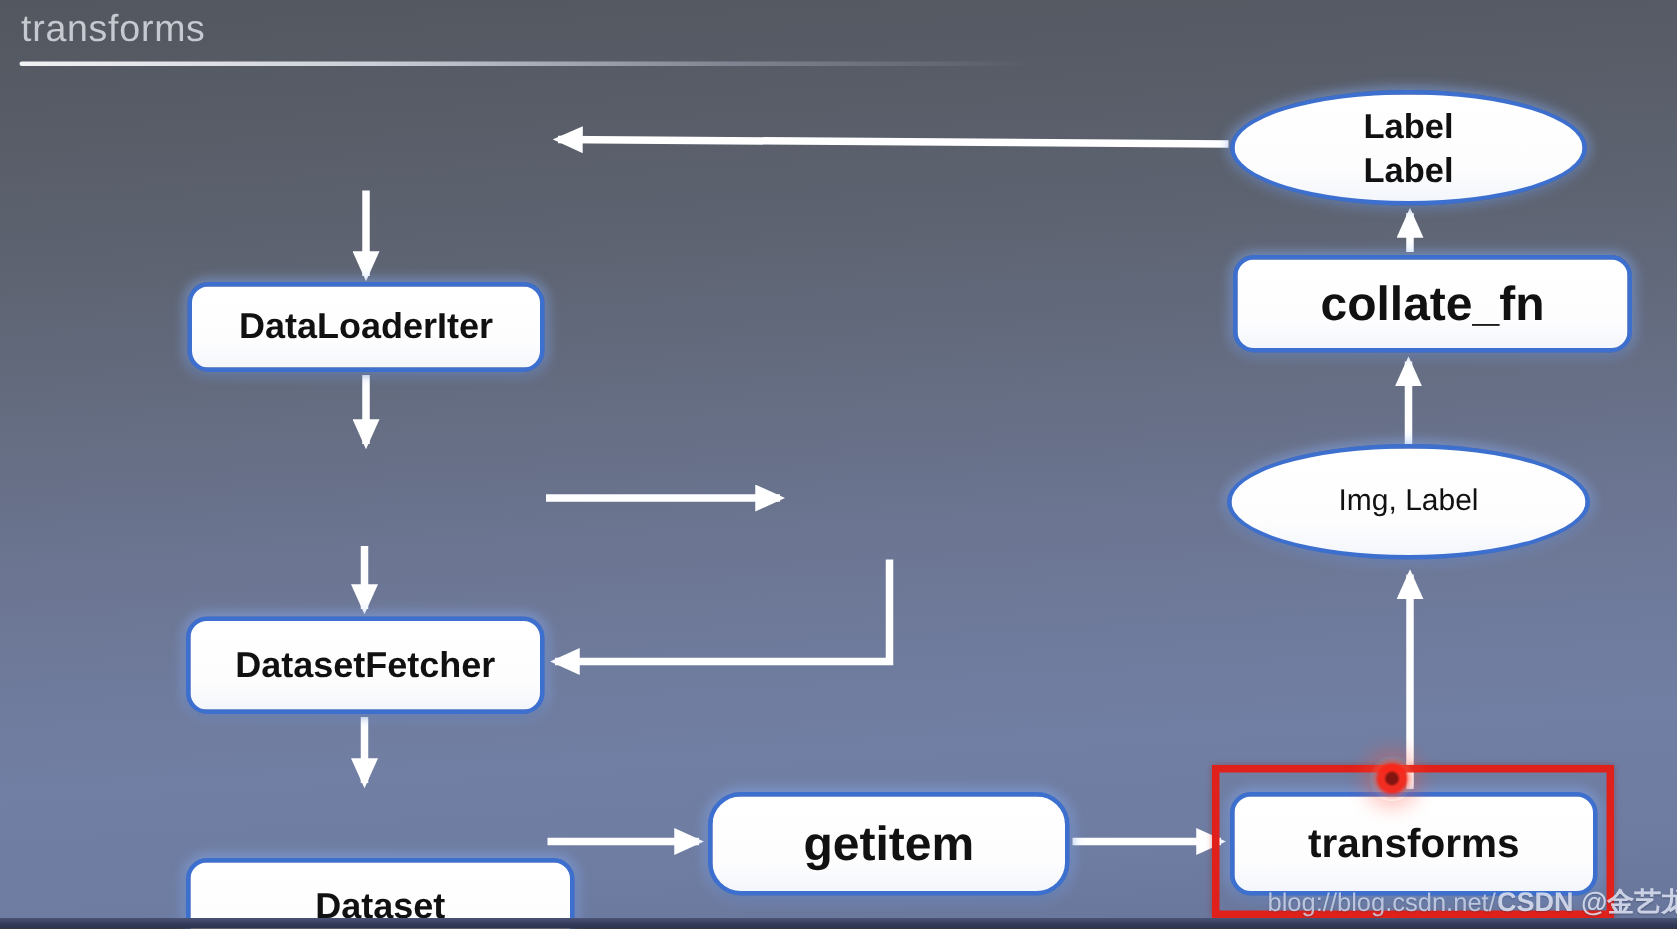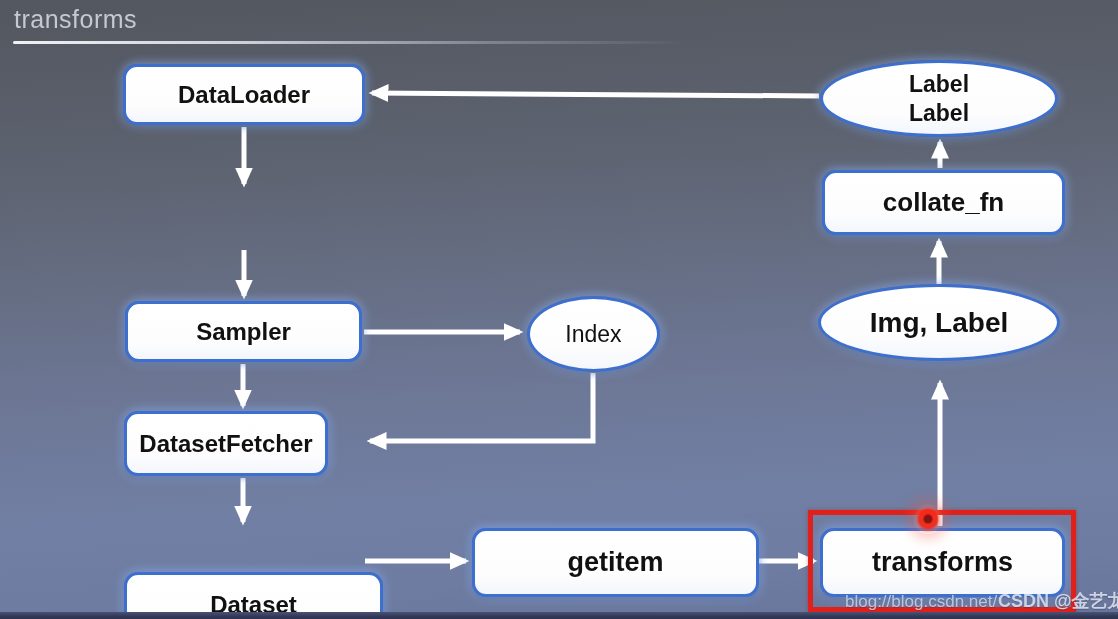--- a/index.html
+++ b/index.html
@@ -36,27 +36,27 @@
     font-weight:700;font-size:24px;
     box-shadow:0 0 8px 2px rgba(140,180,255,.55), 0 2px 5px rgba(0,0,0,.25);
     box-sizing:border-box;
     text-align:center;
   }
   .rect{border-radius:14px;}
   .oval{border-radius:50%;}
   #n-dataloader    {left:123px;top:64px; width:242px;height:61px;}
   #n-dataloaderiter{left:125px;top:188px;width:238px;height:60px;}
   #n-sampler       {left:125px;top:301px;width:237px;height:61px;}
-  #n-datasetfetcher{left:124px;top:411px;width:204px;height:65px;}
+  #n-datasetfetcher{left:124px;top:411px;width:239px;height:65px;}
   #n-dataset       {left:124px;top:528px;width:259px;height:65px;margin-top:44px;}
-  #n-getitem       {left:472px;top:528px;width:287px;height:69px;font-size:27px;}
+  #n-getitem       {left:472px;top:528px;width:241px;height:69px;font-size:32px;border-radius:22px;}
   #n-transforms    {left:820px;top:528px;width:245px;height:69px;font-size:27px;}
-  #n-collatefn     {left:822px;top:170px;width:243px;height:65px;font-size:26px;}
+  #n-collatefn     {left:822px;top:170px;width:266px;height:65px;font-size:32px;}
   #n-index         {left:527px;top:296px;width:133px;height:76px;font-size:23px;font-weight:500;}
-  #n-imglabel      {left:818px;top:284px;width:242px;height:77px;font-size:28px;font-weight:700;}
+  #n-imglabel      {left:818px;top:296px;width:242px;height:77px;font-size:20px;font-weight:400;}
   #n-batchdata     {left:820px;top:60px; width:238px;height:77px;line-height:1.25;flex-direction:column;font-size:23px;}
   
   svg.wires{position:absolute;left:0;top:0;pointer-events:none;}
   
   .highlight-rect{
     position:absolute;left:808px;top:510px;width:268px;height:102px;
     border:5px solid #e0201a;box-sizing:border-box;
     box-shadow:0 0 4px rgba(160,20,10,.4);
   }
   .laser-dot{
@@ -111,29 +111,27 @@
       <polyline points="593,373 593,441 370,441" marker-end="url(#ah)"></polyline>
       <line x1="365" y1="561" x2="466" y2="561" marker-end="url(#ah)"></line>
       <line x1="715" y1="561" x2="814" y2="561" marker-end="url(#ah)"></line>
       <line x1="940" y1="526" x2="940" y2="383" marker-end="url(#ah)"></line>
       <line x1="939" y1="298" x2="939" y2="241" marker-end="url(#ah)"></line>
       <line x1="940" y1="168" x2="940" y2="142" marker-end="url(#ah)"></line>
       <line x1="819" y1="96" x2="372" y2="93" marker-end="url(#ah)"></line>
     </g>
   </svg>
 
-  <div class="node rect" id="n-dataloader">DataLoader</div>
-  <div class="node rect" id="n-sampler">Sampler</div>
+  <div class="node rect" id="n-dataloaderiter">DataLoaderIter</div>
   <div class="node rect" id="n-datasetfetcher">DatasetFetcher</div>
   <div class="node rect" id="n-dataset">Dataset</div>
   <div class="node rect" id="n-getitem">getitem</div>
   <div class="node rect" id="n-transforms">transforms</div>
   <div class="node rect" id="n-collatefn">collate_fn</div>
 
-  <div class="node oval" id="n-index">Index</div>
   <div class="node oval" id="n-imglabel">Img, Label</div>
   <div class="node oval" id="n-batchdata">
     <span>Label</span>
     <span>Label</span>
   </div>
 
   <div class="highlight-rect"></div>
   <div class="laser-dot"></div>
 
   <div class="wm-url">blog://blog.csdn.net/</div>

